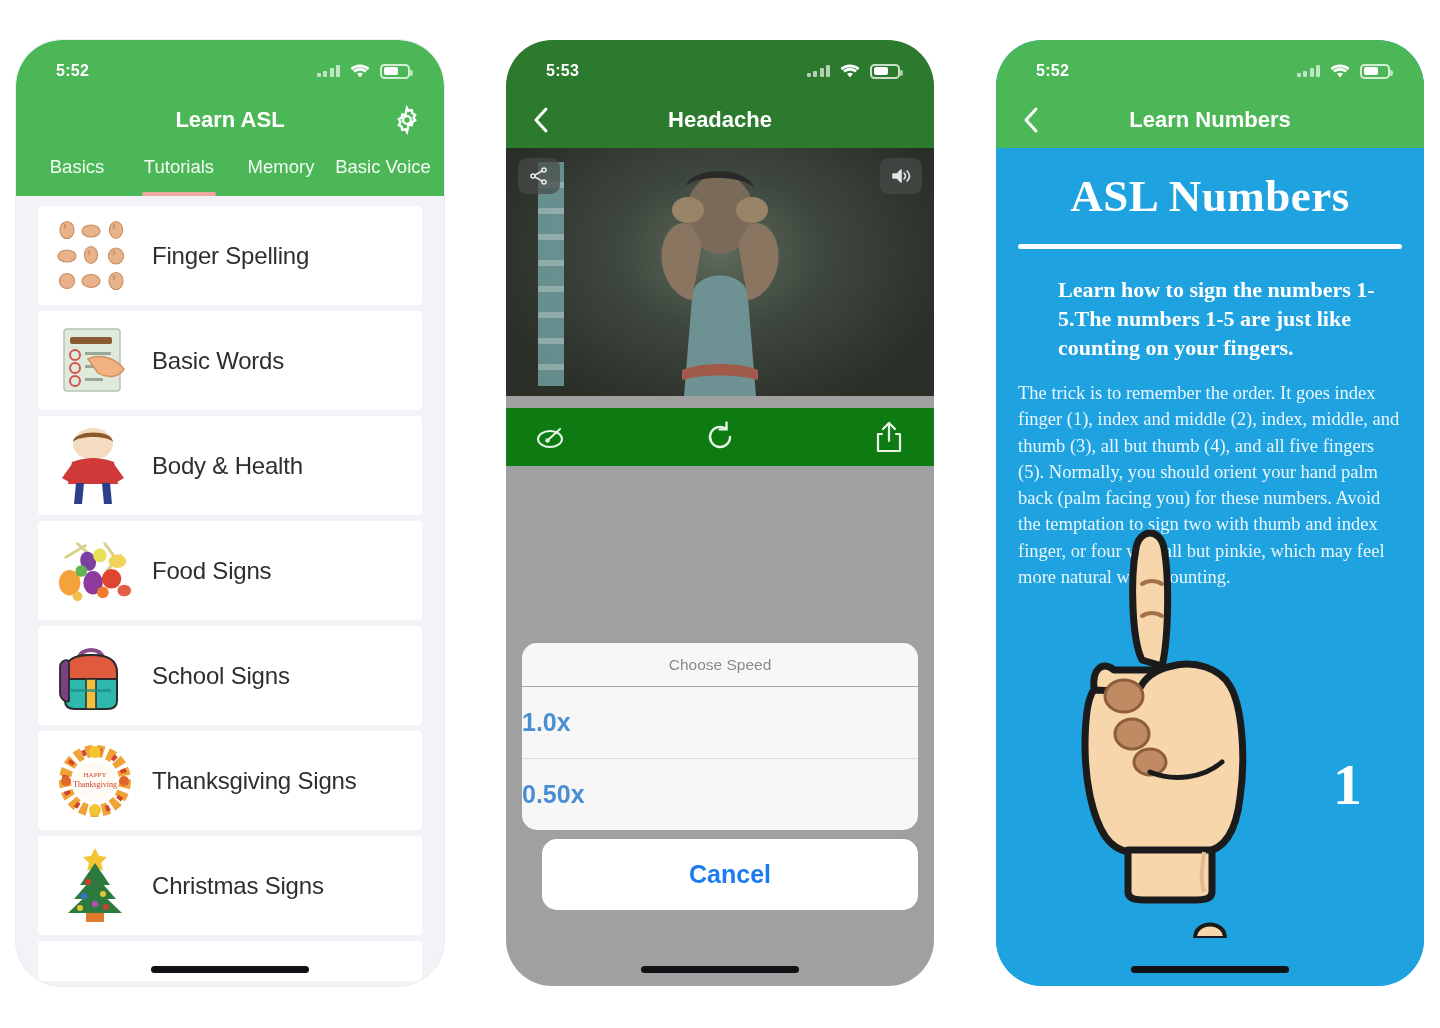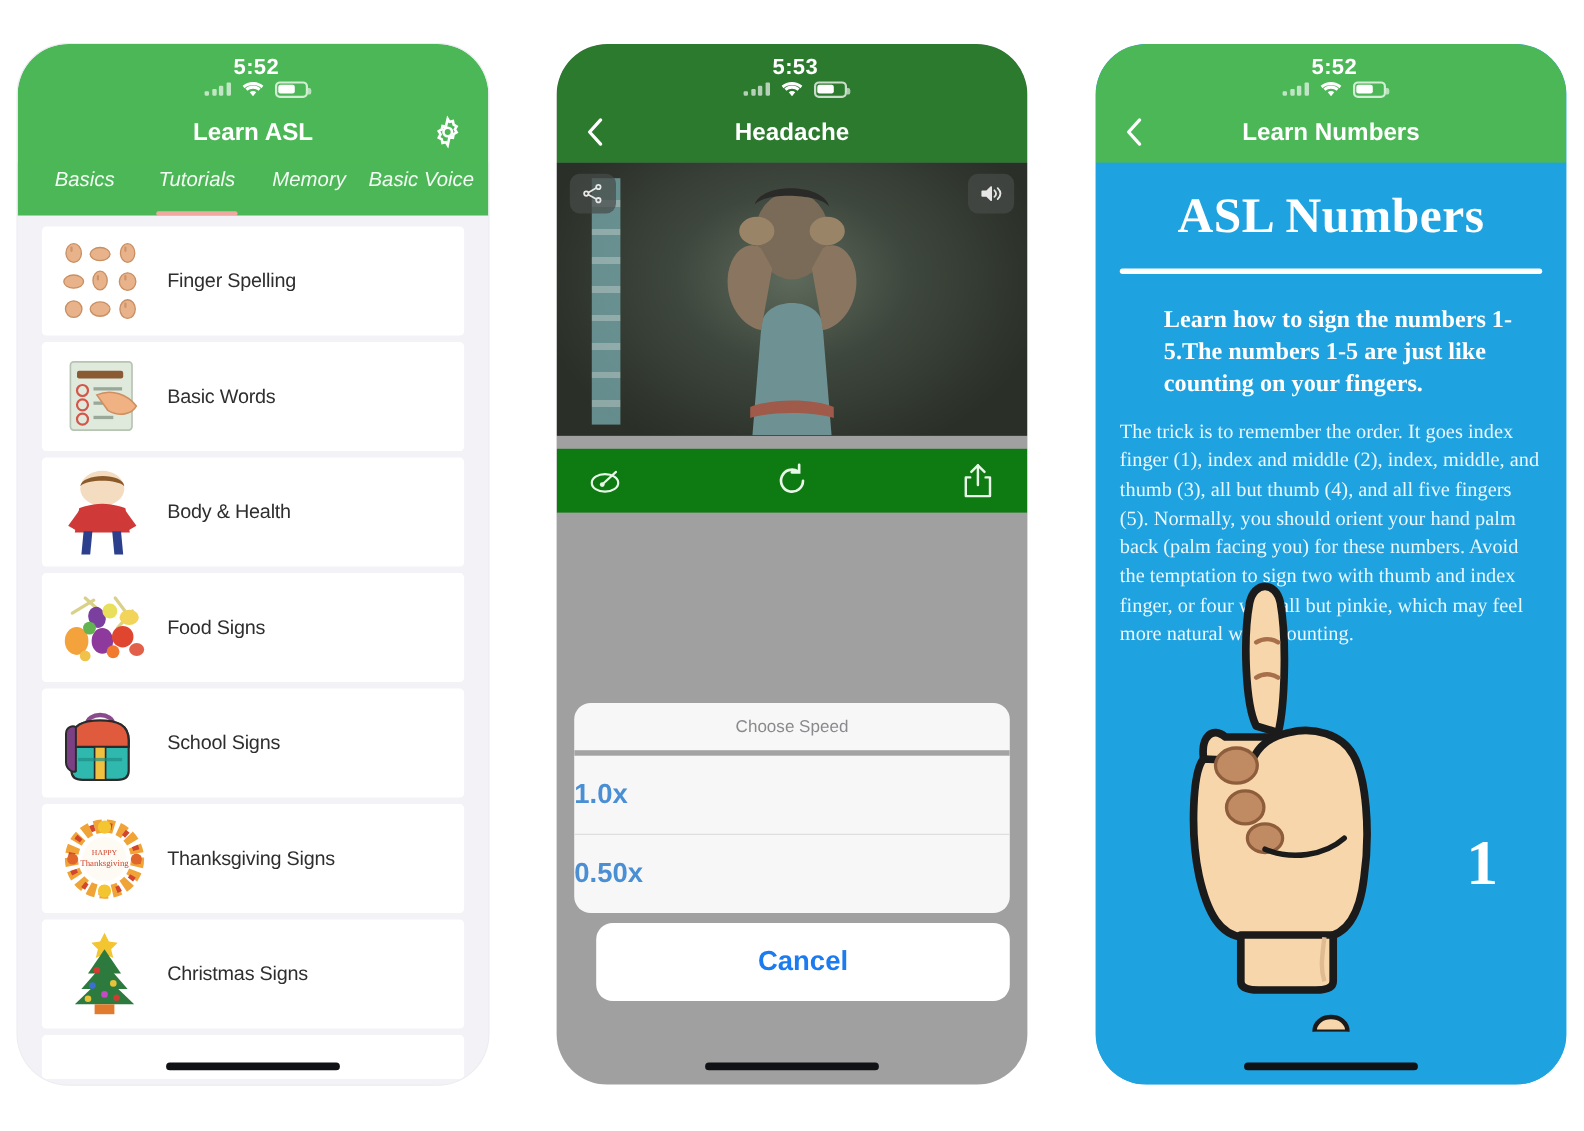--- a/index.html
+++ b/index.html
@@ -30,27 +30,26 @@
   }
   .phone.light { background: #f2f2f7; box-shadow: 0 0 0 1px #ececf1; }
   .phone.gray  { background: #a0a0a0; }
   .phone.blue  { background: #1fa2e0; }
 
   .screen { position: absolute; inset: 0; border-radius: 46px; overflow: hidden; }
 
   
   .statusbar {
     height: 52px;
-    display: flex; align-items: center; 
+    display: flex; align-items: center; justify-content: space-between;
     padding: 10px 34px 0 40px;
     color: #ffffff;
-    font-size: 20px;
+    font-size: 16px;
     font-weight: bold;
     letter-spacing: .3px;
-    flex-direction: column;
   }
   .status-right { display: flex; align-items: center; gap: 9px; }
   .sig { display: flex; align-items: flex-end; gap: 2.5px; height: 12px; opacity:.65; }
   .sig i { display:block; width: 4px; background: #ffffff; border-radius: 1px; }
   .sig i:nth-child(1){height:4px}
   .sig i:nth-child(2){height:6px}
   .sig i:nth-child(3){height:9px}
   .sig i:nth-child(4){height:12px}
   .wifi { width: 22px; height: 16px; position: relative; }
   .wifi svg { width: 22px; height: 16px; display:block; }
@@ -87,26 +86,25 @@
 
   
   .green-head { background: #4cb756; }
   .tabs {
     display: flex; align-items: stretch; height: 48px;
     background: #4cb756;
     padding: 0 10px;
   }
   .tab {
     flex: 1 1 0;
-    display: flex; align-items: center; justify-content: center;
+    display: flex; align-items: flex-end; justify-content: center;
     color: #f3fbf4;
     font-size: 18.5px;
     position: relative;
     padding-bottom: 18px;
-    font-style: italic;
   }
   .tab.active::after {
     content: "";
     position: absolute; left: 14%; right: 14%; bottom: 0;
     height: 4px; border-radius: 2px;
     background: #f0a9a1;
   }
   .list {
     position: absolute; left: 0; right: 0; top: 156px; bottom: 0;
     background: #f2f2f7;
@@ -122,21 +120,21 @@
     padding-left: 18px;
   }
   .row .thumb {
     width: 78px; height: 78px;
     display:flex; align-items:center; justify-content:center;
     flex: 0 0 auto;
   }
   .row .thumb svg { display:block; }
   .row .label {
     margin-left: 18px;
-    font-size: 18px;
+    font-size: 24px;
     color: #2e2e2e;
     font-weight: 500;
     letter-spacing: -.2px;
   }
   .row.partial { height: 40px; overflow:hidden; }
 
   
   .dark-green-head { background: #2b7a2e; }
   .video {
     position: relative;
@@ -200,21 +198,21 @@
   .sheet .group {
     background: #f7f7f7;
     border-radius: 15px;
     overflow: hidden;
   }
   .sheet .sheet-title {
     text-align: center;
     padding: 13px 0 12px;
     font-size: 15.5px;
     color: #8a8a8e;
-    border-bottom: 5px solid #a3a3a3;
+    border-bottom: 1px solid #a3a3a3;
   }
   .sheet .opt {
     padding: 21px 0;
     font-size: 25px;
     font-weight: bold;
     color: #4a8fd4;
     border-bottom: 1px solid #dcdcdc;
   }
   .sheet .opt:last-child { border-bottom: none; }
   .sheet .cancel {

